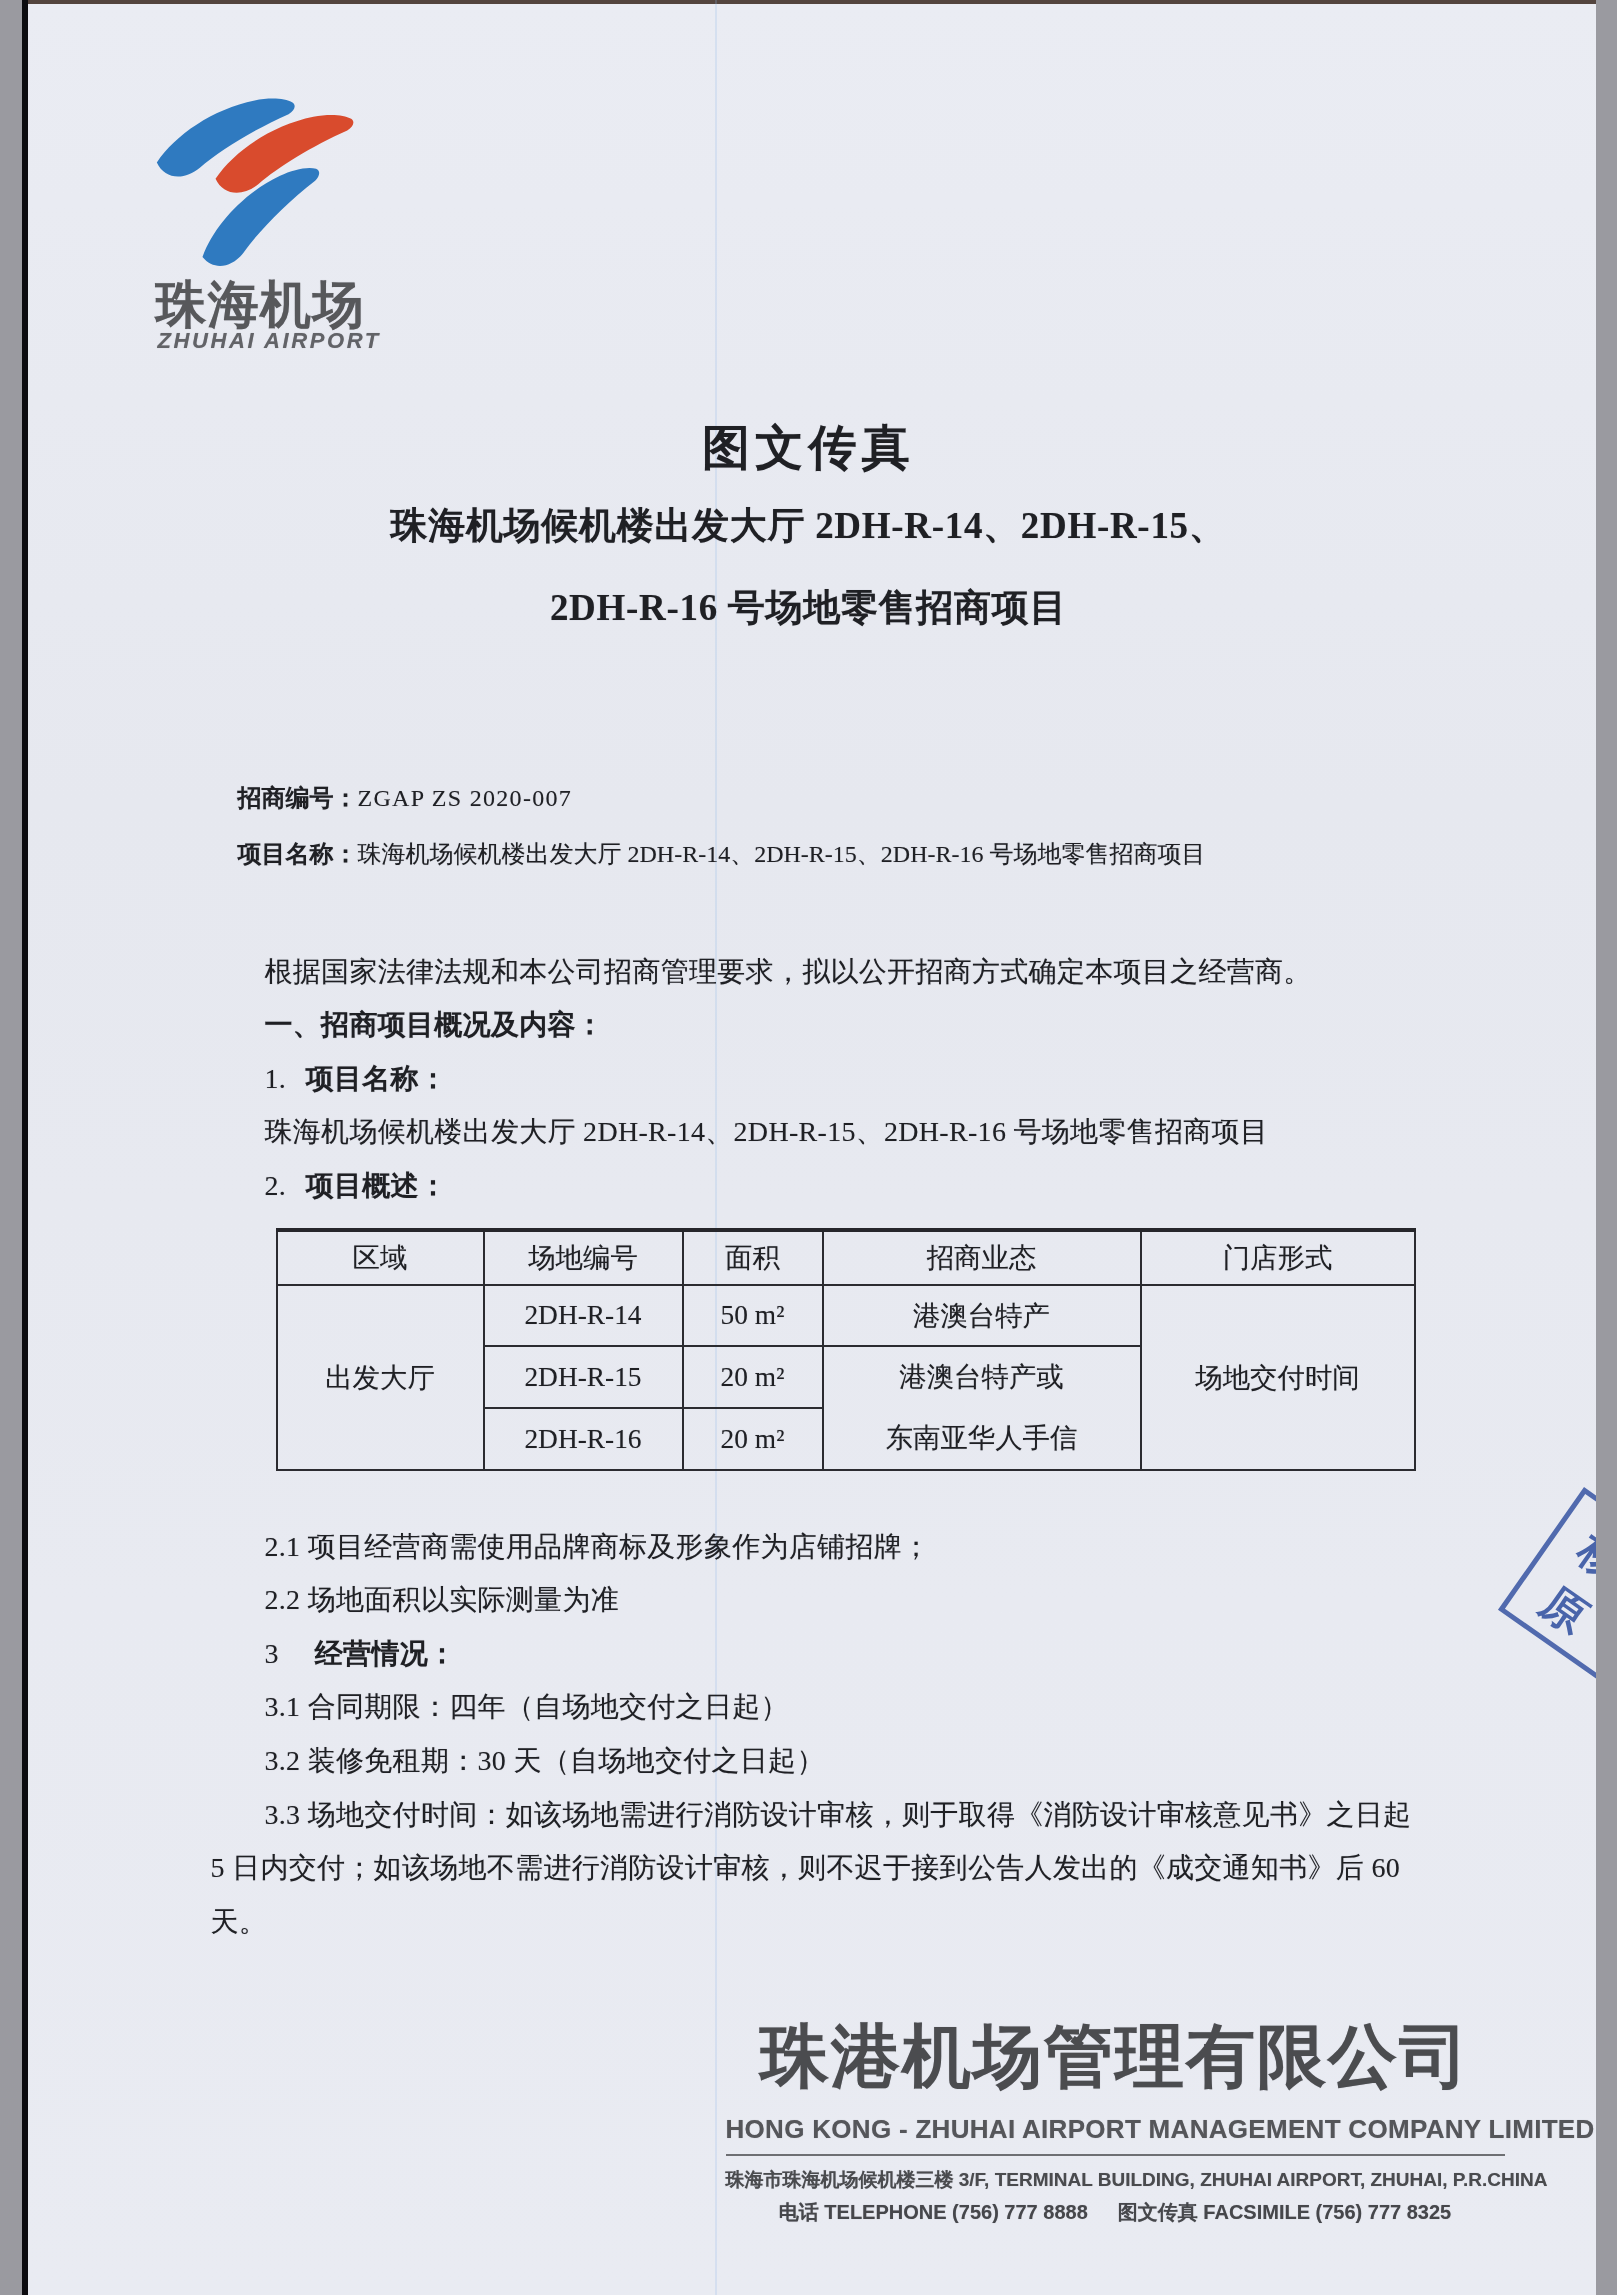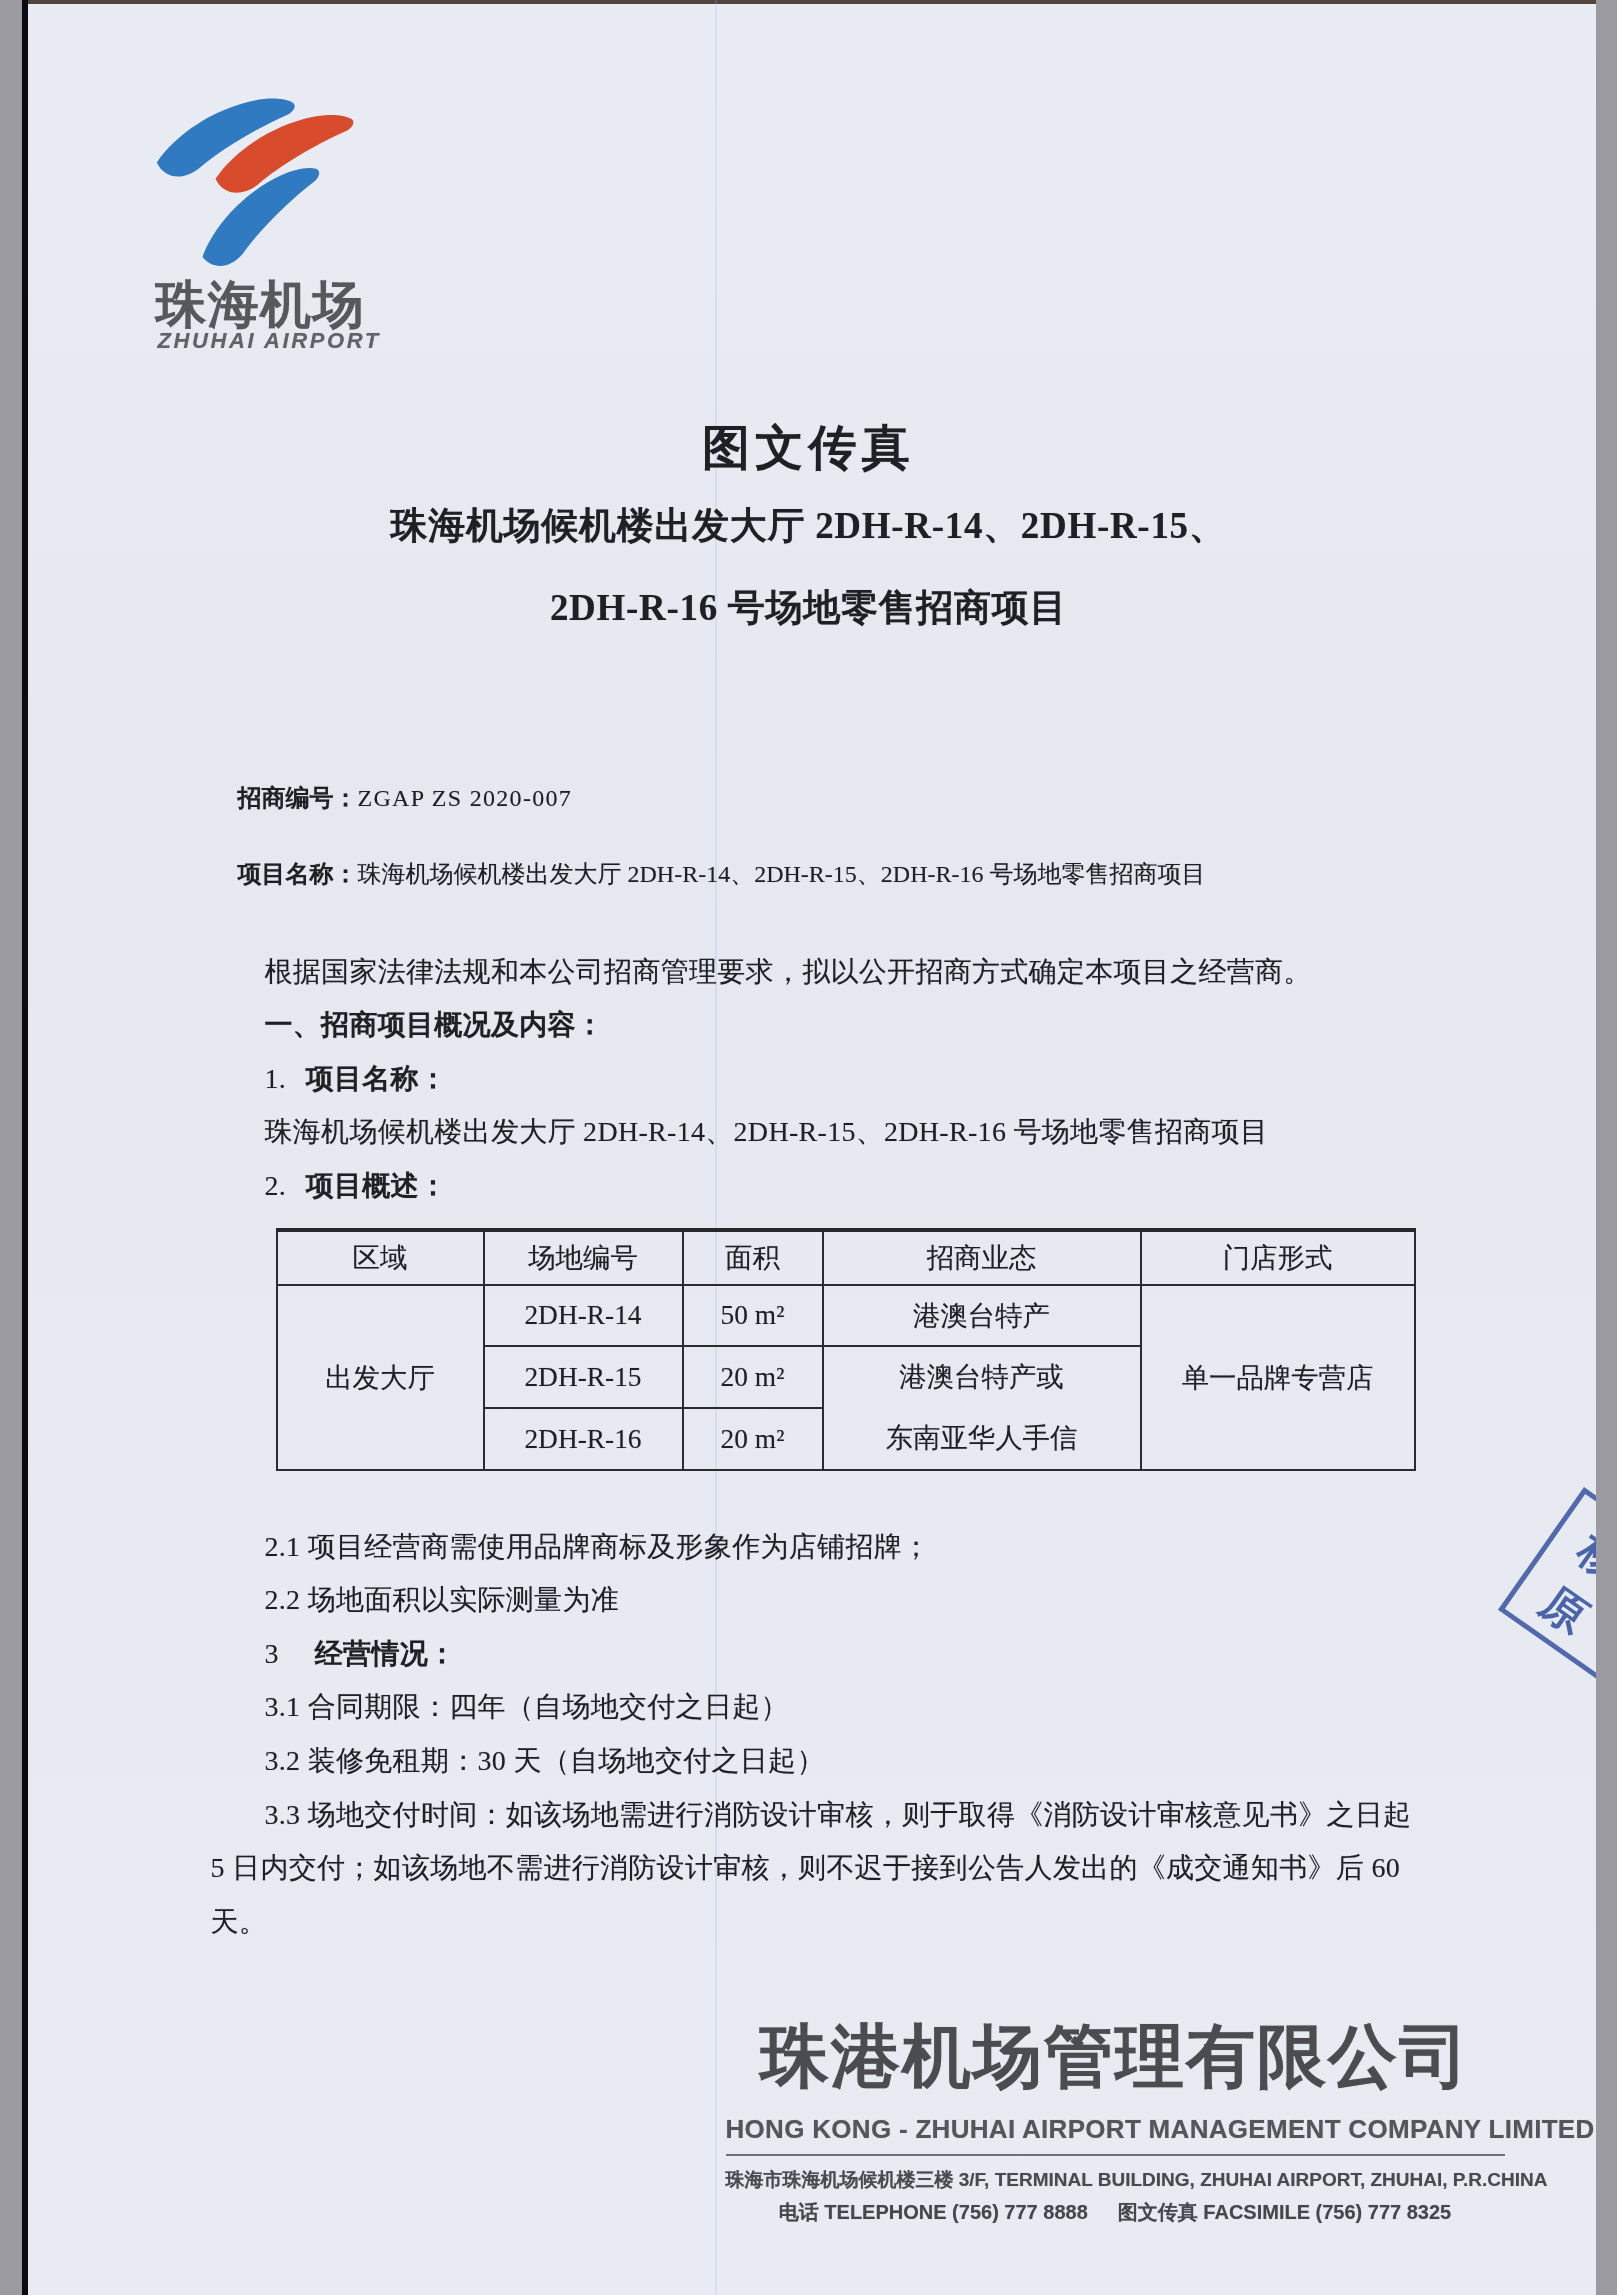--- a/index.html
+++ b/index.html
@@ -91,21 +91,21 @@
   <div class="abs logo-cn soft" style="left:134px;top:271px;">珠海机场</div>
   <div class="abs logo-en soft" style="left:136px;top:328px;">ZHUHAI AIRPORT</div>
 
   <div class="abs doc-title soft" style="top:416px;">图文传真</div>
   <div class="abs doc-sub soft" style="top:501px;">珠海机场候机楼出发大厅 2DH-R-14、2DH-R-15、</div>
   <div class="abs doc-sub soft" style="top:583px;">2DH-R-16 号场地零售招商项目</div>
 
   <div class="abs meta soft" style="left:216px;top:782px;">
     <span class="lbl">招商编号：</span><span class="val-serif">ZGAP ZS 2020-007</span>
   </div>
-  <div class="abs meta soft" style="left:216px;top:838px;margin-top:20px;">
+  <div class="abs meta soft" style="left:216px;top:838px;">
     <span class="lbl">项目名称：</span><span>珠海机场候机楼出发大厅 2DH-R-14、2DH-R-15、2DH-R-16 号场地零售招商项目</span>
   </div>
 
   <div class="abs body-line soft" style="left:243px;top:953px;">根据国家法律法规和本公司招商管理要求，拟以公开招商方式确定本项目之经营商。</div>
 
   <div class="abs body-line h-sans soft" style="left:243px;top:1006px;">一、招商项目概况及内容：</div>
 
   <div class="abs body-line soft" style="left:243px;top:1060px;">
     <span>1.</span><span class="num-gap"></span><span class="h-sans">项目名称：</span>
   </div>
@@ -129,21 +129,21 @@
       <th>场地编号</th>
       <th>面积</th>
       <th>招商业态</th>
       <th>门店形式</th>
     </tr>
     <tr class="data">
       <td rowspan="3">出发大厅</td>
       <td>2DH-R-14</td>
       <td>50 m²</td>
       <td>港澳台特产</td>
-      <td rowspan="3">单一品牌专营店</td>
+      <td rowspan="3">场地交付时间</td>
     </tr>
     <tr class="data">
       <td>2DH-R-15</td>
       <td>20 m²</td>
       <td rowspan="2" class="biz-two-line">
         <span>港澳台特产或</span>
         <span>东南亚华人手信</span>
       </td>
     </tr>
     <tr class="data">

